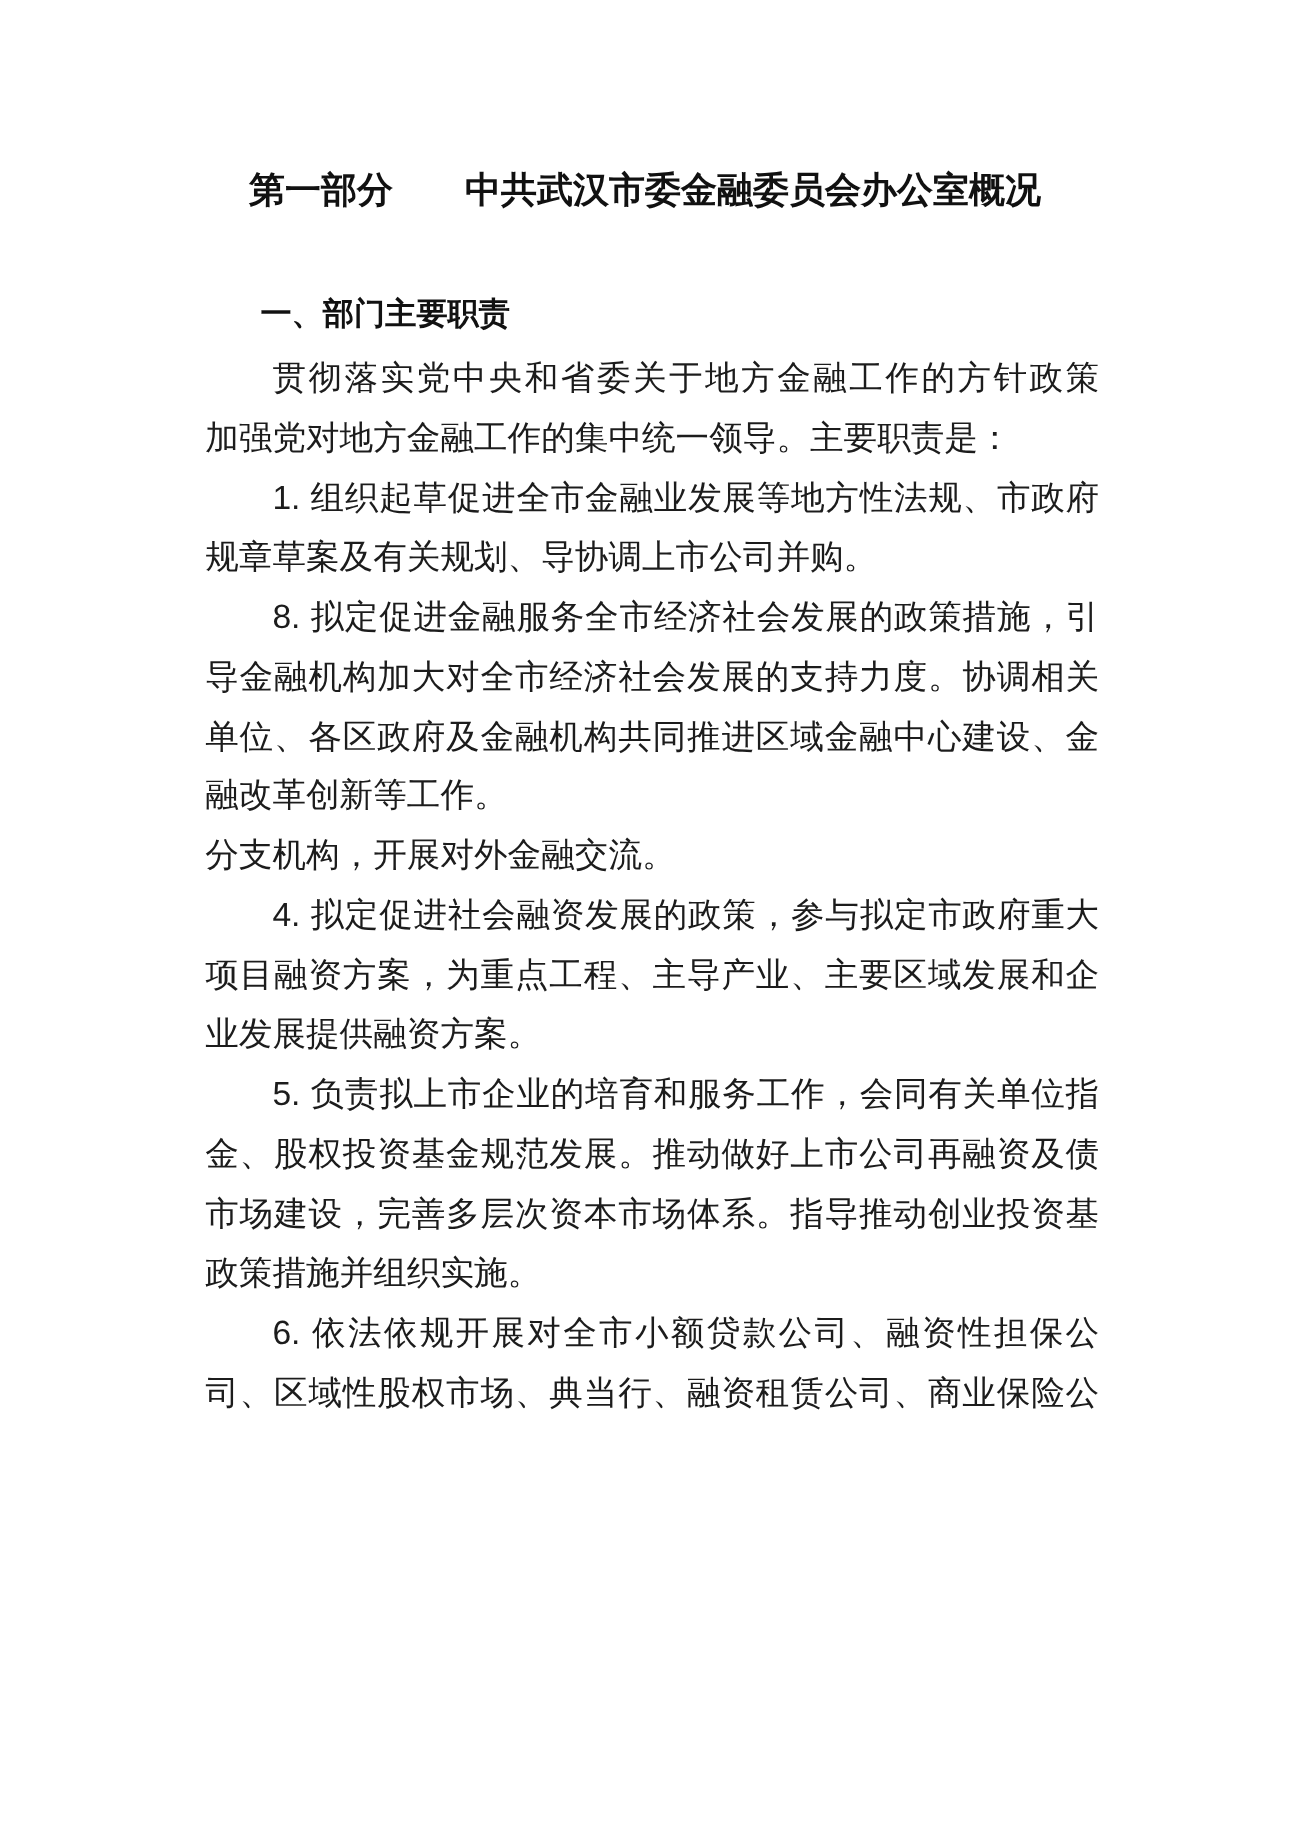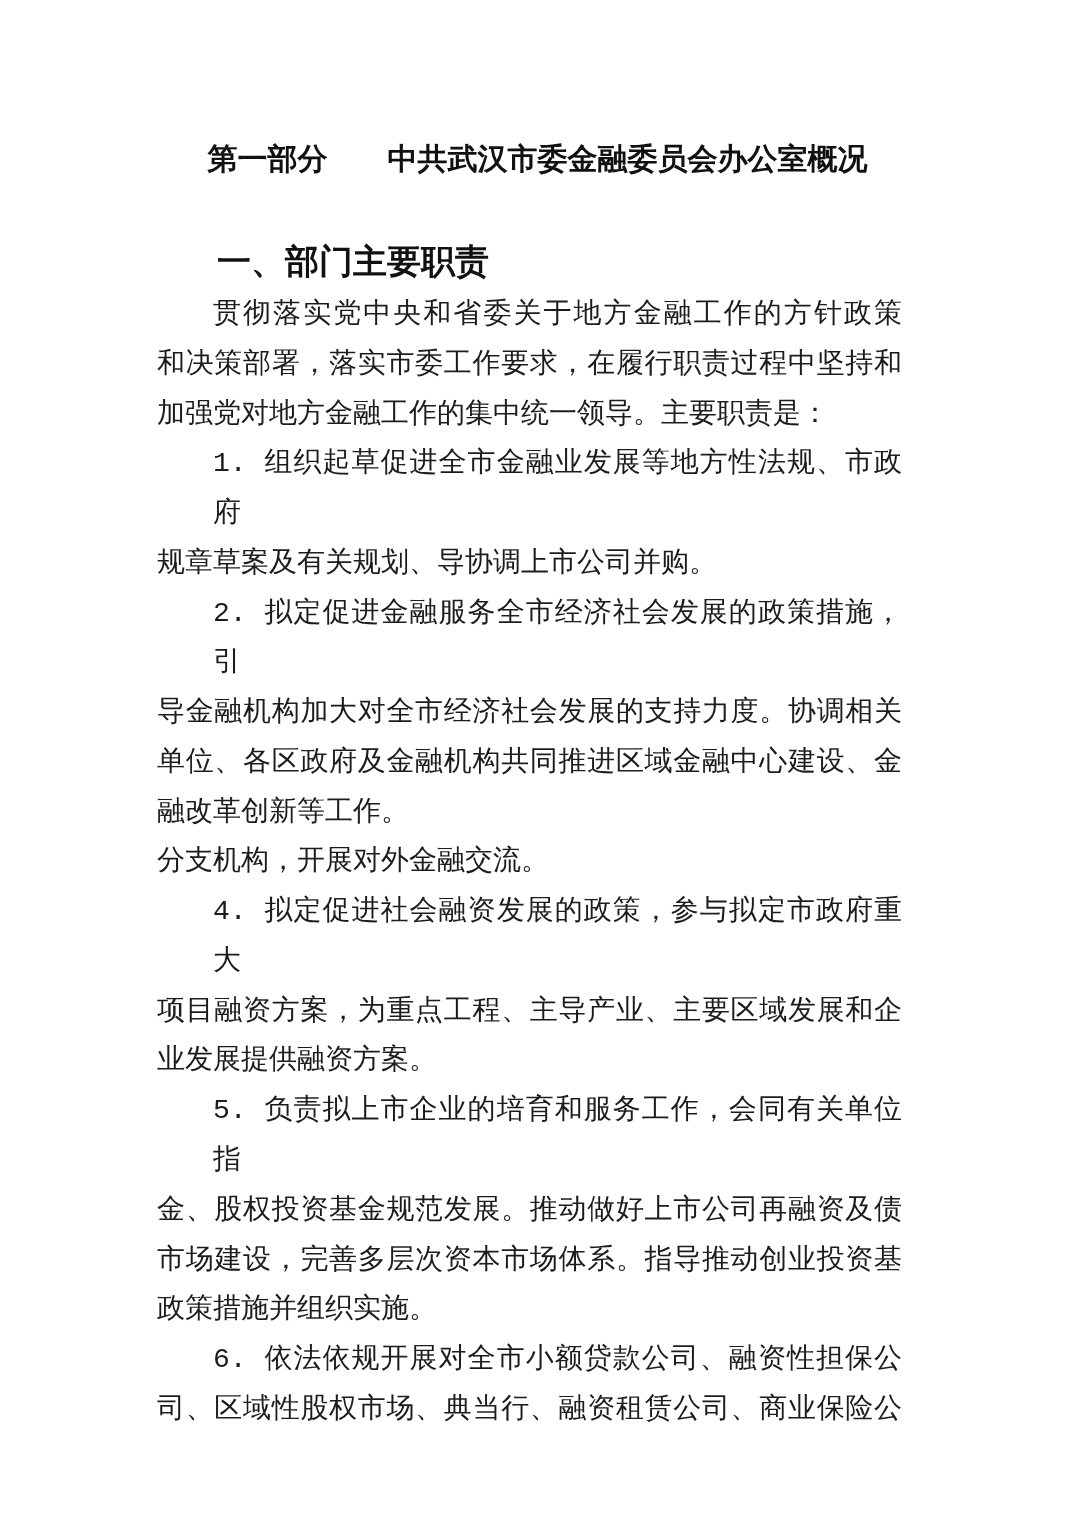--- a/index.html
+++ b/index.html
@@ -31,30 +31,30 @@
   }
   .doc-heading {
     position: absolute;
     top: 243px;
     left: 165px;
     width: 745px;
     box-sizing: border-box;
     padding-left: 52px;
     font-family: "Liberation Sans", "DejaVu Sans", sans-serif;
     font-weight: 700;
-    font-size: 34px;
+    font-size: 26px;
     line-height: 36px;
     color: #111111;
   }
   .doc-body {
     position: absolute;
     top: 290px;
-    left: 157px;
+    left: 171px;
     width: 745px;
-    font-family: Liberation Mono, monospace;
+    font-family: Liberation Sans, sans-serif;
     font-size: 28px;
     line-height: 49.77px;
     color: #1c1c1c;
   }
   .para { margin: 0; padding: 0; }
   .bline {
     text-align: justify;
     text-align-last: justify;
     text-justify: inter-character;
     overflow: hidden;
@@ -66,29 +66,28 @@
 <body>
 
 <div class="page">
   <div class="doc-title">第一部分　　中共武汉市委金融委员会办公室概况</div>
 
   <div class="doc-heading">一、部门主要职责</div>
 
   <div class="doc-body">
       <div class="para">
         <div class="bline first">贯彻落实党中央和省委关于地方金融工作的方针政策</div>
-        <div class="bline">和决策部署，落实市委工作要求，在履行职责过程中坚持和</div>
         <div class="bline lastline">加强党对地方金融工作的集中统一领导。主要职责是：</div>
       </div>
       <div class="para">
         <div class="bline first">1. 组织起草促进全市金融业发展等地方性法规、市政府</div>
         <div class="bline lastline">规章草案及有关规划、导协调上市公司并购。</div>
       </div>
       <div class="para">
-        <div class="bline first">2. 拟定促进金融服务全市经济社会发展的政策措施，引</div>
+        <div class="bline first">8. 拟定促进金融服务全市经济社会发展的政策措施，引</div>
         <div class="bline">导金融机构加大对全市经济社会发展的支持力度。协调相关</div>
         <div class="bline">单位、各区政府及金融机构共同推进区域金融中心建设、金</div>
         <div class="bline lastline">融改革创新等工作。</div>
       </div>
       <div class="para">
         <div class="bline lastline">分支机构，开展对外金融交流。</div>
       </div>
       <div class="para">
         <div class="bline first">4. 拟定促进社会融资发展的政策，参与拟定市政府重大</div>
         <div class="bline">项目融资方案，为重点工程、主导产业、主要区域发展和企</div>

